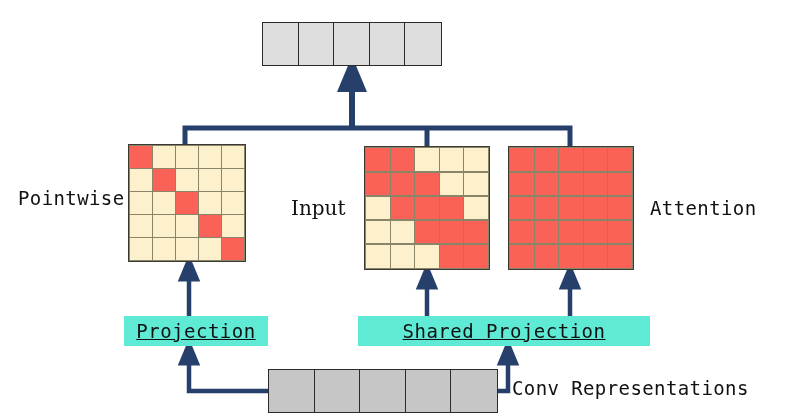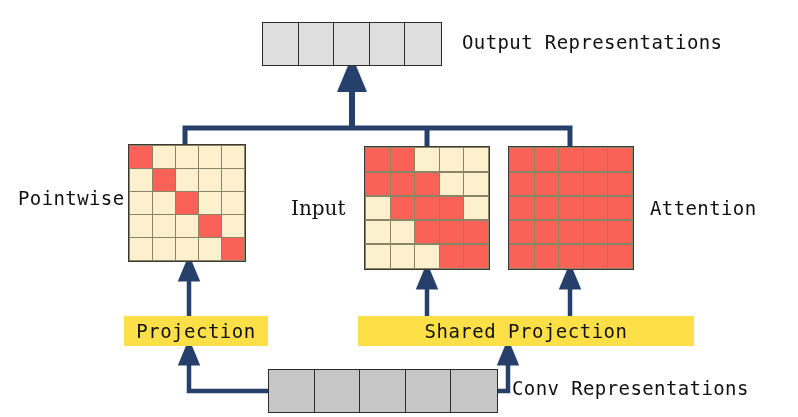--- a/index.html
+++ b/index.html
@@ -30,24 +30,24 @@
   .mcell.off{background:#fdf0cc;}
 
   #matrix-pointwise{left:128px;top:144px;width:118px;height:118px;
       grid-template-columns:repeat(5,1fr);grid-template-rows:repeat(5,1fr);}
   #matrix-conv{left:364px;top:146px;width:126px;height:124px;
       grid-template-columns:repeat(5,1fr);grid-template-rows:repeat(5,1fr);}
   #matrix-attention{left:508px;top:146px;width:126px;height:124px;
       grid-template-columns:repeat(5,1fr);grid-template-rows:repeat(5,1fr);}
 
   
-  .projbox{position:absolute;background:#fde047;display:flex;align-items:center;
-           justify-content:center;color:#111;letter-spacing:0.5px;}
+  .projbox{position:absolute;background:#5eead4;display:flex;align-items:center;
+           justify-content:center;color:#111;letter-spacing:0.5px;text-decoration:underline;}
   #projection-box{left:124px;top:316px;width:144px;height:30px;font-size:19px;}
-  #shared-projection-box{left:358px;top:316px;width:336px;height:30px;font-size:19px;}
+  #shared-projection-box{left:358px;top:316px;width:292px;height:30px;font-size:19px;}
 
   
   .label{position:absolute;color:#111;white-space:nowrap;}
   #label-output{left:462px;top:31px;font-size:19px;letter-spacing:0.4px;}
   #label-input{left:512px;top:377px;font-size:19px;letter-spacing:0.4px;}
   #label-pointwise{left:18px;top:187px;font-size:19px;letter-spacing:0.4px;}
   #label-conv{left:291px;top:196px;font-size:20px;font-family:"DejaVu Serif", serif;}
   #label-attention{left:650px;top:197px;font-size:19px;letter-spacing:0.4px;}
 </style>
 </head>
@@ -91,21 +91,20 @@
     </g>
   </svg>
 
   <div class="tokenbar" id="output-bar">
     <div class="cell"></div>
     <div class="cell"></div>
     <div class="cell"></div>
     <div class="cell"></div>
     <div class="cell"></div>
   </div>
-  <div class="label" id="label-output">Output Representations</div>
 
   <div class="label" id="label-pointwise">Pointwise</div>
   <div class="matrix" id="matrix-pointwise">
       <div class="mcell on"></div>
       <div class="mcell off"></div>
       <div class="mcell off"></div>
       <div class="mcell off"></div>
       <div class="mcell off"></div>
       <div class="mcell off"></div>
       <div class="mcell on"></div>

